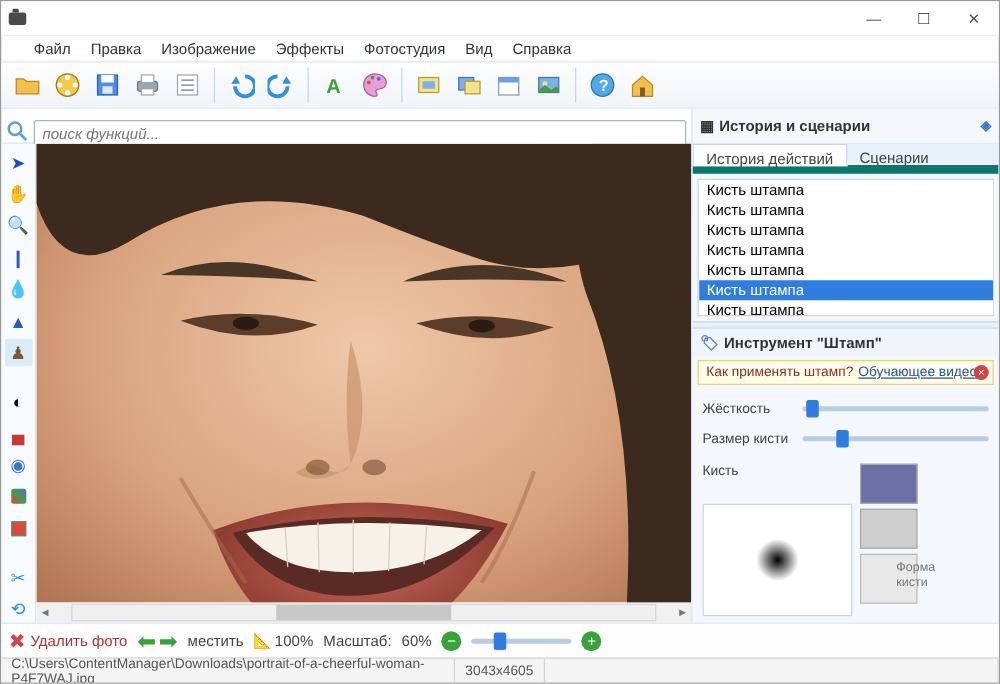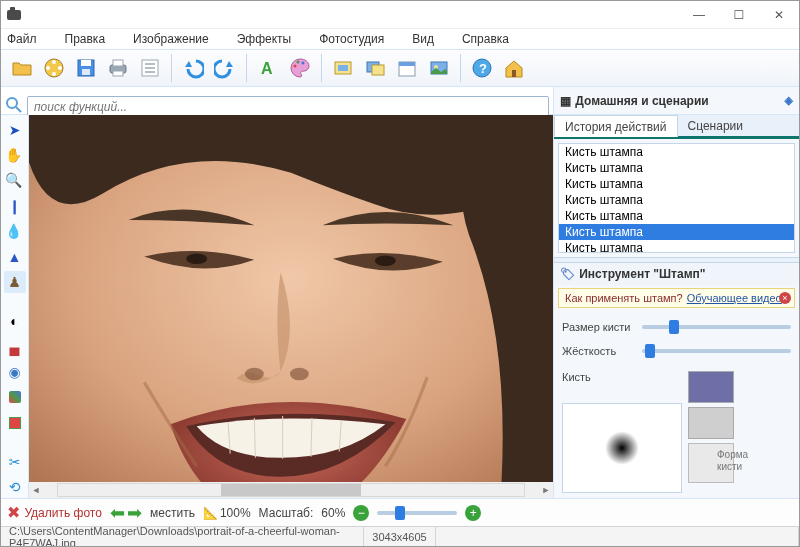--- a/index.html
+++ b/index.html
@@ -1,42 +1,42 @@
 <!DOCTYPE html>
 <html><head>
 <meta charset="utf-8">
 <style>
 * { box-sizing: border-box; margin: 0; padding: 0; font-family: "Segoe UI", Tahoma, sans-serif; }
 body { background: #fff; width: 800px; height: 547px; overflow: hidden; display: flex; flex-direction: column; border: 1px solid #999; }
 .titlebar { height: 28px; display: flex; align-items: center; background: #fff; border-bottom: 1px solid #eee; padding-left: 6px; }
 .titlebar .title { font-size: 12px; color: #333; }
 .titlebar .win-btns { margin-left: auto; display: flex; }
 .titlebar .win-btns div { width: 40px; height: 28px; display: flex; align-items: center; justify-content: center; font-size: 12px; color: #555; }
-.menubar { height: 20px; display: flex; align-items: center; padding: 0 0; font-size: 12px; gap: 16px; color: #333; }
+.menubar { height: 20px; display: flex; align-items: center; padding: 0 20px; font-size: 12px; gap: 4px; color: #333; }
 .menubar span { padding: 2px 6px; }
 .toolbar { height: 38px; display: flex; align-items: center; padding: 2px 6px; gap: 2px; border-top: 1px solid #d4e6f7; border-bottom: 1px solid #d4e6f7; background: linear-gradient(#fdfdfe,#f0f4fa); }
 .toolbar .sep { width: 1px; height: 28px; background: #c5d6e8; margin: 0 4px; }
 .tbtn { width: 30px; height: 30px; display: flex; align-items: center; justify-content: center; border-radius: 3px; }
 .mid-row { display: flex; height: 28px; border-bottom: 1px solid #d4e6f7; }
 .search-wrap { display: flex; align-items: center; flex: 1; padding: 20px 4px; gap: 4px; }
 .search-input { flex: 1; height: 22px; border: 1px solid #9cb6d3; border-radius: 2px; font-size: 12px; font-style: italic; padding: 0 6px; color: #888; }
 .hist-header { width: 246px; display: flex; align-items: center; padding: 0 6px; font-weight: bold; font-size: 12px; color: #333; border-left: 1px solid #d4e6f7; background: #f4f8fc; }
 .hist-header .pin { margin-left: auto; color: #3a78c9; font-size: 11px; }
 .workarea { flex: 1; display: flex; overflow: hidden; }
 .left-tools { width: 28px; background: #f8fbfe; border-right: 1px solid #d4e6f7; display: flex; flex-direction: column; align-items: center; padding-top: 4px; gap: 4px; }
 .lt { width: 22px; height: 22px; display: flex; align-items: center; justify-content: center; border-radius: 2px; font-size: 14px; }
 .canvas-area { flex: 1; display: flex; flex-direction: column; background: #fff; }
 .canvas-img { flex: 1; overflow: hidden; position: relative; }
 .portrait { width: 100%; height: 100%; }
 .hscroll { height: 16px; background: #f0f0f0; display: flex; align-items: center; }
 .hscroll .track { flex: 1; height: 14px; background: #efefef; border: 1px solid #d8d8d8; position: relative; margin: 0 14px; }
 .hscroll .thumb { position: absolute; left: 35%; width: 30%; height: 100%; background: #c8c8c8; }
 .hscroll .arrow { width: 14px; text-align: center; font-size: 9px; color: #777; }
 .right-panel { width: 246px; border-left: 1px solid #d4e6f7; background: #f4f8fc; display: flex; flex-direction: column; overflow: hidden; font-size: 12px; }
-.tabs { display: flex; height: 24px; border-bottom: 3px solid #0f766e; background: #e8f0f9; }
+.tabs { display: flex; height: 24px; border-bottom: 7px solid #0f766e; background: #e8f0f9; }
 .tab { padding: 4px 10px; font-size: 12px; color: #444; }
 .tab.active { background: #fff; border: 1px solid #c5d6e8; border-bottom-color: #fff; margin-bottom: -1px; }
 .history-list { height: 110px; background: #fff; margin: 4px; border: 1px solid #c5d6e8; overflow-y: scroll; font-size: 12px; }
 .history-list div { padding: 1px 6px; }
 .history-list div.sel { background: #2f7de1; color: #fff; }
 .panel-divider { height: 6px; border-top: 1px solid #c5d6e8; border-bottom: 1px solid #c5d6e8; background: #e8f0f9; }
 .tool-head { display: flex; align-items: center; padding: 4px 6px; font-weight: bold; font-size: 12px; color: #333; background: #f0f5fb; }
 .tool-help { background: #fffde8; border: 1px solid #e8d27a; margin: 3px 4px; padding: 3px 6px; font-size: 11px; color: #8a2e2e; display: flex; align-items: center; position: relative; }
 .tool-help a { color: #2354a6; text-decoration: underline; margin-left: 4px; }
 .tool-help .x { position: absolute; right: 3px; top: 3px; width: 12px; height: 12px; background: #d04545; color:#fff; border-radius: 50%; font-size: 9px; text-align: center; line-height: 12px; }
@@ -195,21 +195,21 @@
 <div class="mid-row">
   <div class="search-wrap">
     <span><svg width="18" height="18">
           <circle cx="7" cy="7" r="5" fill="none" stroke="#5a9edb" stroke-width="2"></circle>
           <line x1="11" y1="11" x2="16" y2="16" stroke="#5a9edb" stroke-width="2"></line>
         </svg></span>
     <input class="search-input" placeholder="поиск функций..." style="">
   </div>
   <div class="hist-header">
     <span style="margin-right:4px">▦</span>
-    <span>Домашняя и сценарии</span>
+    <span>История и сценарии</span>
     <span class="pin">◈</span>
   </div>
 </div>
 
 <div class="workarea">
 
   <div class="left-tools">
     <div class="lt" style="color:#1a4fbf">➤</div>
     <div class="lt" style="color:#d4a93c">✋</div>
     <div class="lt" style="color:#5a9edb">🔍</div>
@@ -305,29 +305,29 @@
       <span style="margin-right:4px;color:#5a7cc4">🏷</span>
       <span>Инструмент "Штамп"</span>
     </div>
     <div class="tool-help">
       <span>Как применять штамп?</span>
       <a>Обучающее видео</a>
       <span class="x">×</span>
     </div>
     <div class="sliders">
       <div class="srow">
+          <span class="lbl">Жёсткость</span>
+          <div class="track">
+            <div class="knob" style="left:2%"></div>
+          </div>
+        </div>
+      <div class="srow">
           <span class="lbl">Размер кисти</span>
           <div class="track">
             <div class="knob" style="left:18%"></div>
-          </div>
-        </div>
-      <div class="srow">
-          <span class="lbl">Жёсткость</span>
-          <div class="track">
-            <div class="knob" style="left:2%"></div>
           </div>
         </div>
     </div>
     <div class="brush-area">
       <div style="display:flex;flex-direction:column">
         <span style="font-size:11px;color:#444;margin-bottom:20px">Кисть</span>
         <div class="brush-prev">
             <div class="brush-dot"></div>
           </div>
       </div>

